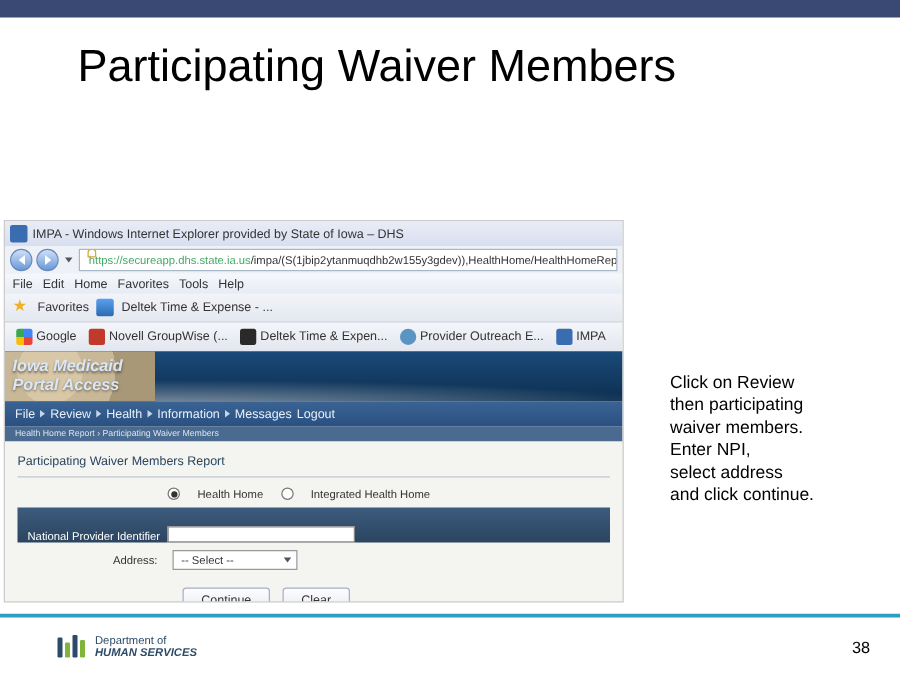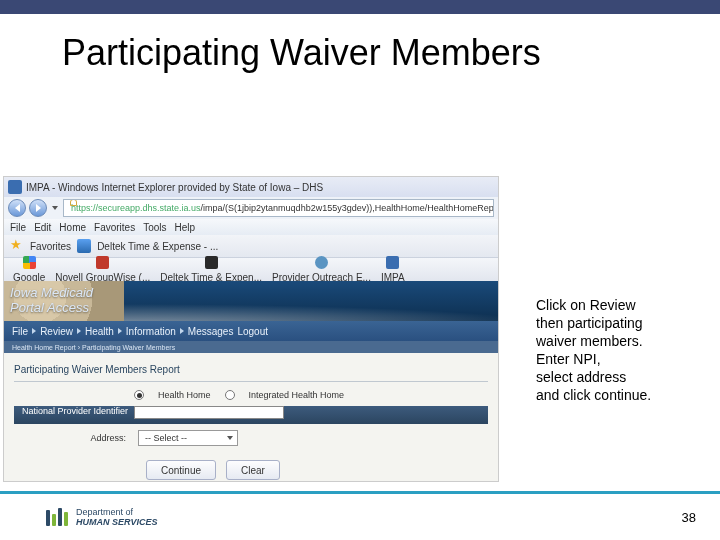--- a/index.html
+++ b/index.html
@@ -20,49 +20,49 @@
   .url-box { flex: 1; height: 18px; background: #fff; border: 1px solid #a8b8c8; display: flex; align-items: center; padding: 0 4px; font-size: 9px; color: #333; overflow: hidden; white-space: nowrap; }
   .lock-icon { display:inline-block; width:9px; height:10px; background:#d4a83a; border-radius:1px; margin-right:3px; position:relative; }
   .lock-icon::before { content:""; position:absolute; top:-4px; left:2px; width:5px; height:5px; border:1px solid #d4a83a; border-radius:3px 3px 0 0; }
   .url-text { color:#4a6; font-size:9px; }
   .url-rest { color:#333; font-size:9px; }
   .menu-row { height: 16px; background: linear-gradient(#f6f8fb,#e6ecf4); display:flex; align-items:center; padding:0 6px; gap:8px; font-size:10px; color:#333; }
   .fav-head { height: 22px; background: linear-gradient(#f2f4f8,#e4e8f0); display:flex; align-items:center; padding:0 6px; gap:6px; font-size:10px; color:#333; }
   .star-icon { width:14px;height:14px; color:#f0b020; font-size:13px; line-height:12px; }
   .sugg-icon { width:14px;height:14px; display:inline-block; background: linear-gradient(#5aa0f0,#2a6ab0); border-radius:2px; }
   .fav-row { height: 24px; background: linear-gradient(#f4f6fa,#e2e6ee); display:flex; align-items:center; padding:0 6px; gap:4px; font-size:10px; color:#333; border-top:1px solid #cbd2de; }
-  .fav-item { display:flex; align-items:center; gap:3px; padding: 0 3px; flex-direction: column; }
+  .fav-item { display:flex; align-items:center; gap:3px; padding: 0 3px; }
   .gicon { width:13px;height:13px; display:inline-block; border-radius:2px; }
   .g-google { background: conic-gradient(#4285f4 0 25%, #ea4335 0 50%, #fbbc05 0 75%, #34a853 0); }
   .g-novell { background:#c0392b; }
   .g-deltek { background:#2a2a2a; }
   .g-provider { background:#5a94c2; border-radius:50%; }
   .g-impa { background:#3a6db0; }
 
   .portal-banner { height: 40px; background: linear-gradient(#1a4a7a,#0d2f50); display:flex; align-items:center; position:relative; overflow:hidden; }
   .banner-img { width:120px; height:40px; background: radial-gradient(circle at 30% 40%, #d8c8a8 0 30%, #c8b898 30% 60%, #a89878 60%); position:relative; }
-  .portal-name { position:absolute; left:6px; top:4px; color:#dbe7f6; font-size:13px; font-style:italic; font-weight:normal; text-shadow:0 1px 2px rgba(0,0,0,.5); line-height:15px; }
+  .portal-name { position:absolute; left:6px; top:4px; color:#dbe7f6; font-size:13px; font-style:italic; font-weight:bold; text-shadow:0 1px 2px rgba(0,0,0,.5); line-height:15px; }
   .portal-name .l2 { display:block; font-size:13px; }
   .banner-swoosh { position:absolute; left:120px; top:22px; width:380px; height:22px; background: radial-gradient(ellipse 600px 30px at 0% 100%, rgba(255,255,255,.5), transparent 70%); }
 
   .portal-tabs { height: 20px; background: linear-gradient(#3a6494,#2a5080); display:flex; align-items:center; padding:0 8px; gap:4px; font-size:10px; color:#e8f0fa; }
   .portal-tabs span { display:flex; align-items:center; gap:4px; }
   .sep-tri { width:0;height:0;border-top:3px solid transparent;border-bottom:3px solid transparent;border-left:4px solid #c2d6ec; }
 
   .breadcrumb-strip { height:12px; background:#4a6a90; font-size:7px; color:#d8e4f2; padding:0 8px; display:flex; align-items:center; }
   .content-body { padding: 8px 10px; }
   .section-head { font-size:10px; color:#2a4660; padding: 3px 0 6px 0; }
   .section-head-line { height:1px; background:#c0c8d0; margin-bottom:8px; }
 
   .radio-row { display:flex; gap:14px; padding-left: 120px; margin-bottom:6px; font-size:9px; color:#333; }
   .radio-row label { display:flex; align-items:flex-start; gap:14px; }
   .radio-dot { width:10px;height:10px;border:1px solid #777;border-radius:50%;background:#fff;display:inline-flex;align-items:center;justify-content:center; }
   .radio-dot.sel::after { content:"";width:5px;height:5px;background:#333;border-radius:50%; }
 
-  .npi-band { height:18px; background: linear-gradient(#3d5b7d,#2b4560); display:flex; align-items:flex-start; padding:0 8px; font-size:9px; color:#fff; }
+  .npi-band { height:28px; background: linear-gradient(#3d5b7d,#2b4560); display:flex; align-items:flex-end; padding:0 8px; font-size:9px; color:#fff; }
   .npi-band input { margin-left:6px; height:13px; width:150px; border:1px solid #888; font-size:9px; padding:0 3px; }
 
   .addr-line { display:flex; align-items:center; padding:6px 8px; font-size:9px; color:#333; gap:6px; }
   .addr-label { width:110px; text-align:right; padding-right:6px; }
   .addr-select { height:16px; width:100px; border:1px solid #999; background:#fff; font-size:9px; display:flex; align-items:center; justify-content:space-between; padding:0 4px 0 6px; }
   .sel-tri { width:0;height:0;border-left:3px solid transparent;border-right:3px solid transparent;border-top:4px solid #555; }
 
   .btn-row { display:flex; gap:10px; padding:8px 8px 0 132px; }
   .ui-btn { height:20px; padding:0 14px; border:1px solid #a8b0c8; border-radius:3px; background:linear-gradient(#fdfdfe,#e6eaf2); font-size:10px; color:#333; display:flex; align-items:center; }
 

